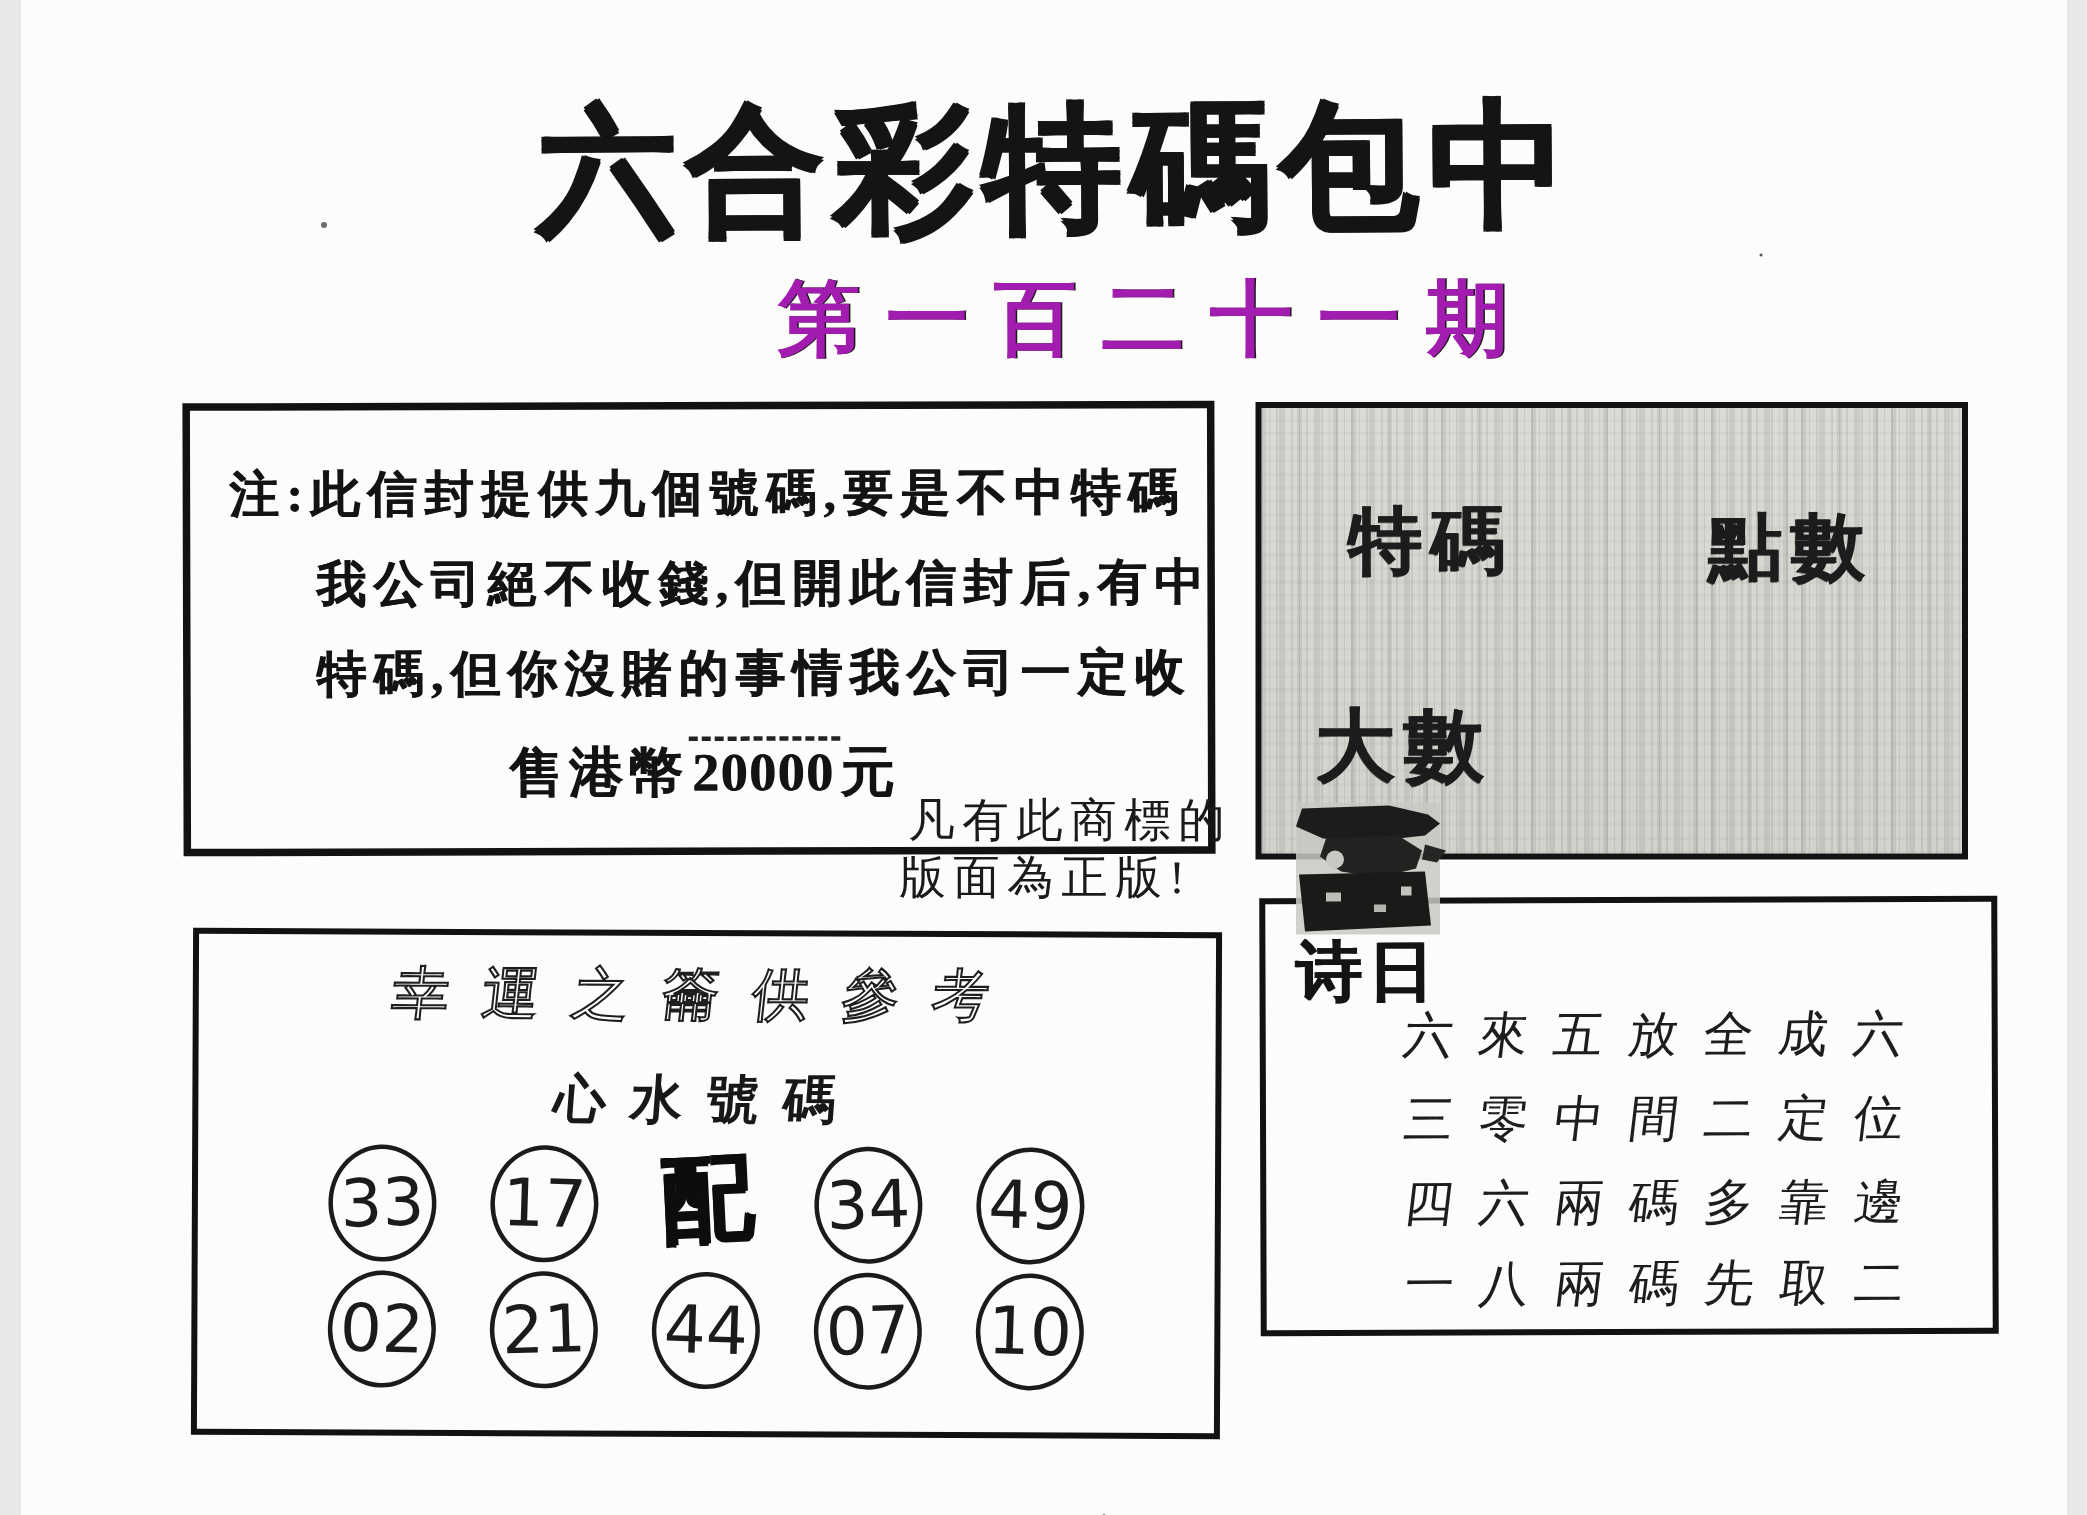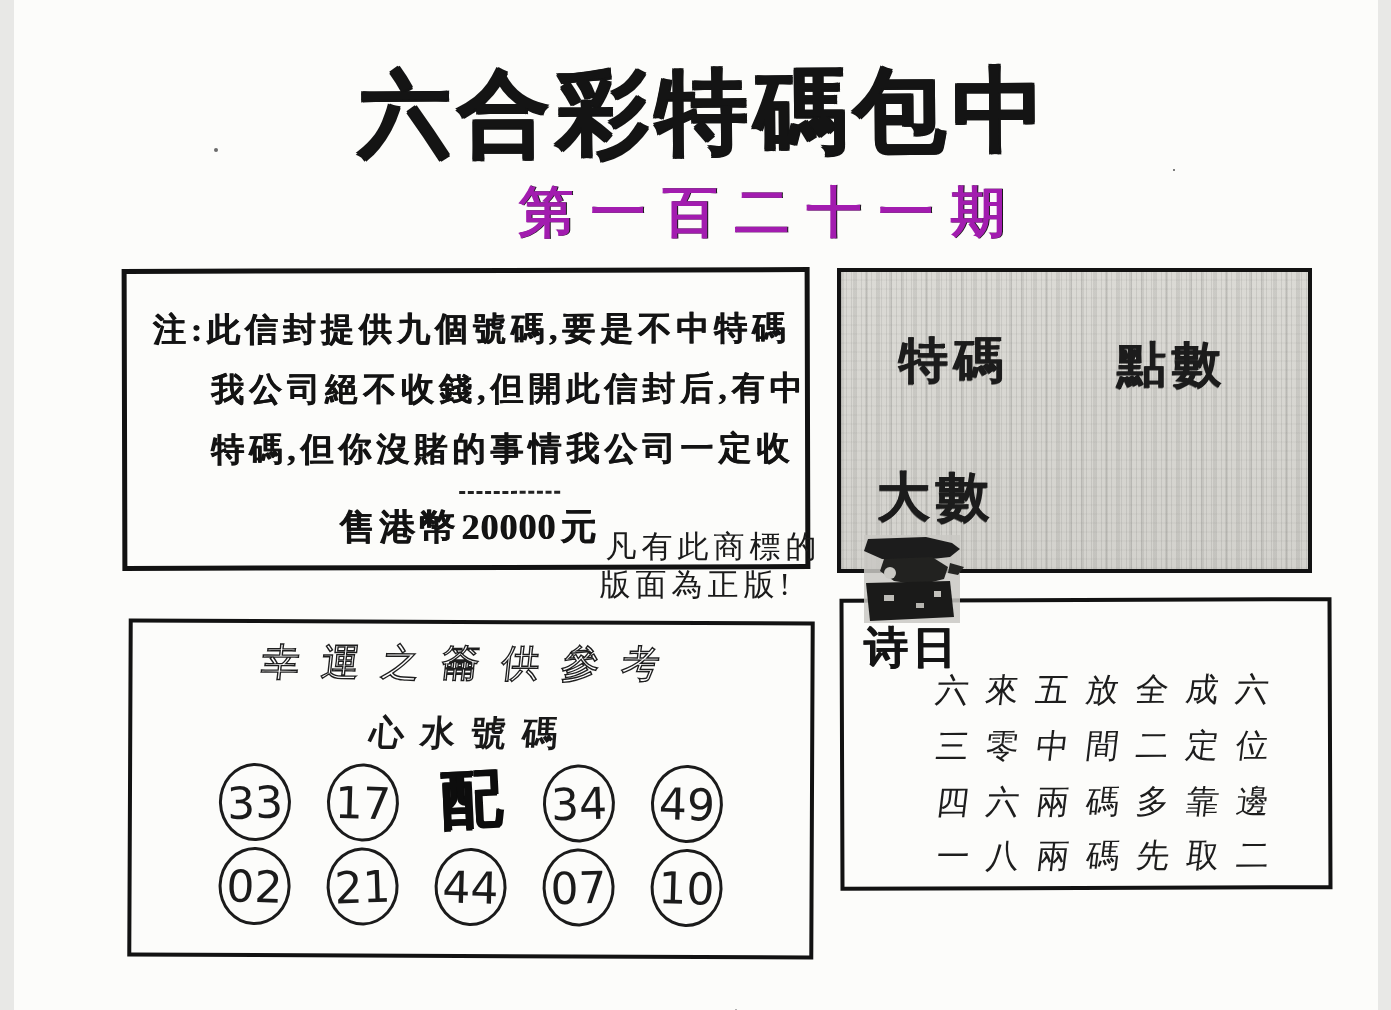--- a/index.html
+++ b/index.html
@@ -46,42 +46,42 @@
   .note-l3 { left: 84px;  top: 154px; }
   .price-line {
     left: 212px; top: 218px;
     font-size: 36px; font-weight: bold; letter-spacing: 4px;
     color: #131313; text-shadow: .6px 0 0 #131313;
   }
   .price-number {
     display: inline-block;
     font-family: "Liberation Serif", "DejaVu Serif", serif;
     border-top: 3px dashed #222;
-    padding: 12px 4px 0 2px;
+    padding: 0 4px 0 2px;
     letter-spacing: 1px;
   }
 
   
   .category-box {
     left: 823px; top: 268px; width: 467px; height: 297px;
     border: 4px solid #121212;
     background:
       repeating-linear-gradient(90deg, rgba(50,50,48,0.10) 0 1px, transparent 1px 5px),
       repeating-linear-gradient(90deg, rgba(90,90,86,0.12) 0 3px, transparent 3px 12px),
       repeating-linear-gradient(0deg, rgba(120,120,115,0.06) 0 2px, transparent 2px 9px),
       linear-gradient(#dbdad5, #d3d2cd);
     font-family: Liberation Serif, serif;
   }
   .cat-label {
     font-weight: bold; color: #1c1c1c;
     text-shadow: 1px 0 0 #1c1c1c, 0 1px 0 rgba(0,0,0,.5);
     letter-spacing: 6px;
   }
   .cat-special { left: 58px;  top: 56px;  font-size: 49px; }
-  .cat-points  { left: 276px; top: 60px;  font-size: 49px; }
+  .cat-points  { left: 298px; top: 60px;  font-size: 49px; }
   .cat-big     { left: 36px;  top: 190px; font-size: 53px; }
   .cat-odd     { left: 260px; top: 192px; font-size: 51px; }
 
   
   .notice { left: 592px; top: 528px; z-index: 6; }
   .notice-line {
     font-size: 31px; letter-spacing: 5px; line-height: 38px;
     color: #1a1a1a; font-weight: 500;
   }
   .notice-line:nth-child(2) { margin-left: -6px; font-family: Liberation Serif, serif; }

